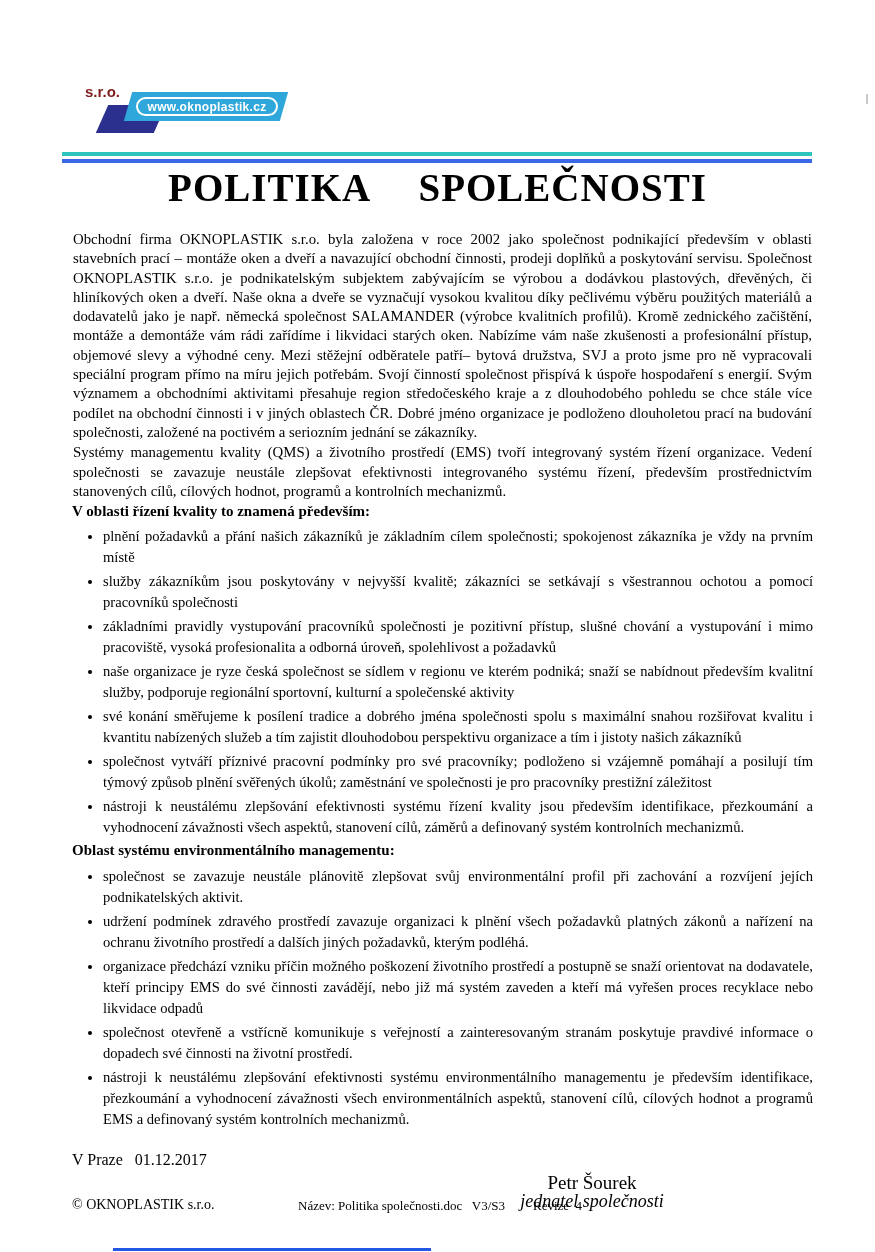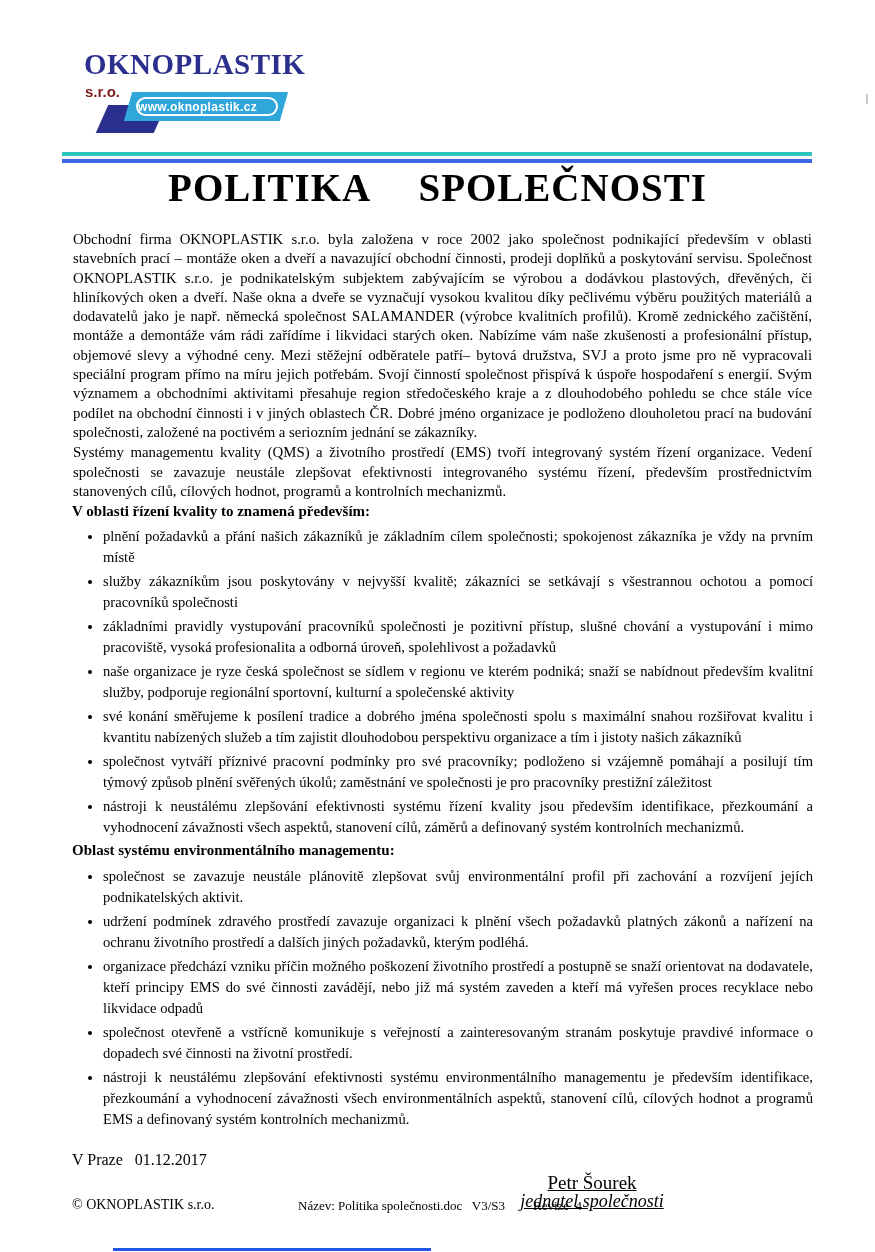--- a/index.html
+++ b/index.html
@@ -35,21 +35,21 @@
     position: absolute; left: 44px; top: 42px;
     width: 156px; height: 29px;
     background: #2fa7db;
     transform: skewX(-16deg);
   }
   .logo-pill {
     position: absolute; left: 52px; top: 47px;
     width: 138px; height: 15px;
     border: 2px solid #ffffff; border-radius: 10px;
     background: transparent;
-    display: flex; align-items: center; 
+    display: flex; align-items: center; justify-content: center;
   }
   .logo-site {
     font-family: "Liberation Sans", sans-serif;
     font-weight: bold; font-size: 12px; color: #ffffff;
     letter-spacing: 0.3px; line-height: 1;
   }
 
   
   .rule { position: absolute; left: 62px; width: 750px; }
   .rule-teal { top: 152px; height: 4px; background: #2ec4be; }
@@ -81,37 +81,36 @@
     text-align: left;
   }
   .content ul {
     margin: 0; padding-left: 31px;
     font-size: 14.6px; line-height: 21px;
   }
   .content li { margin-bottom: 3px; }
 
   
   .place-date { margin-top: 20px; font-size: 16px; text-align: left; }
-  .sign-block { width: 320px; margin-left: 360px; margin-top: 4px; text-align: center; text-decoration: underline; }
+  .sign-block { width: 320px; margin-left: 360px; margin-top: 4px; text-align: center; }
   .sign-name { font-size: 19px; }
   .sign-role { font-size: 18px; font-style: italic; }
 
   
   .footer { position: absolute; top: 1197px; left: 0; width: 810px; height: 20px; font-size: 13px; }
   .footer .f-copy { position: absolute; left: 72px; top: 0; font-size: 14px; }
   .footer .f-doc  { position: absolute; left: 298px; top: 1px; }
   .footer .f-rev  { position: absolute; left: 533px; top: 1px; }
 
   .bottom-line { position: absolute; left: 113px; top: 1248px; width: 318px; height: 3px; background: #2457e6; }
 </style>
 </head>
 <body>
 
 <div class="logo">
-  <div class="logo-name">OKNOPLASTIK</div>
   <div class="logo-navy-shape"></div>
   <div class="logo-banner"></div>
   <div class="logo-sro">s.r.o.</div>
   <div class="logo-pill">
     <span class="logo-site">www.oknoplastik.cz</span>
   </div>
 </div>
 
 <div class="edge-mark"></div>
 

